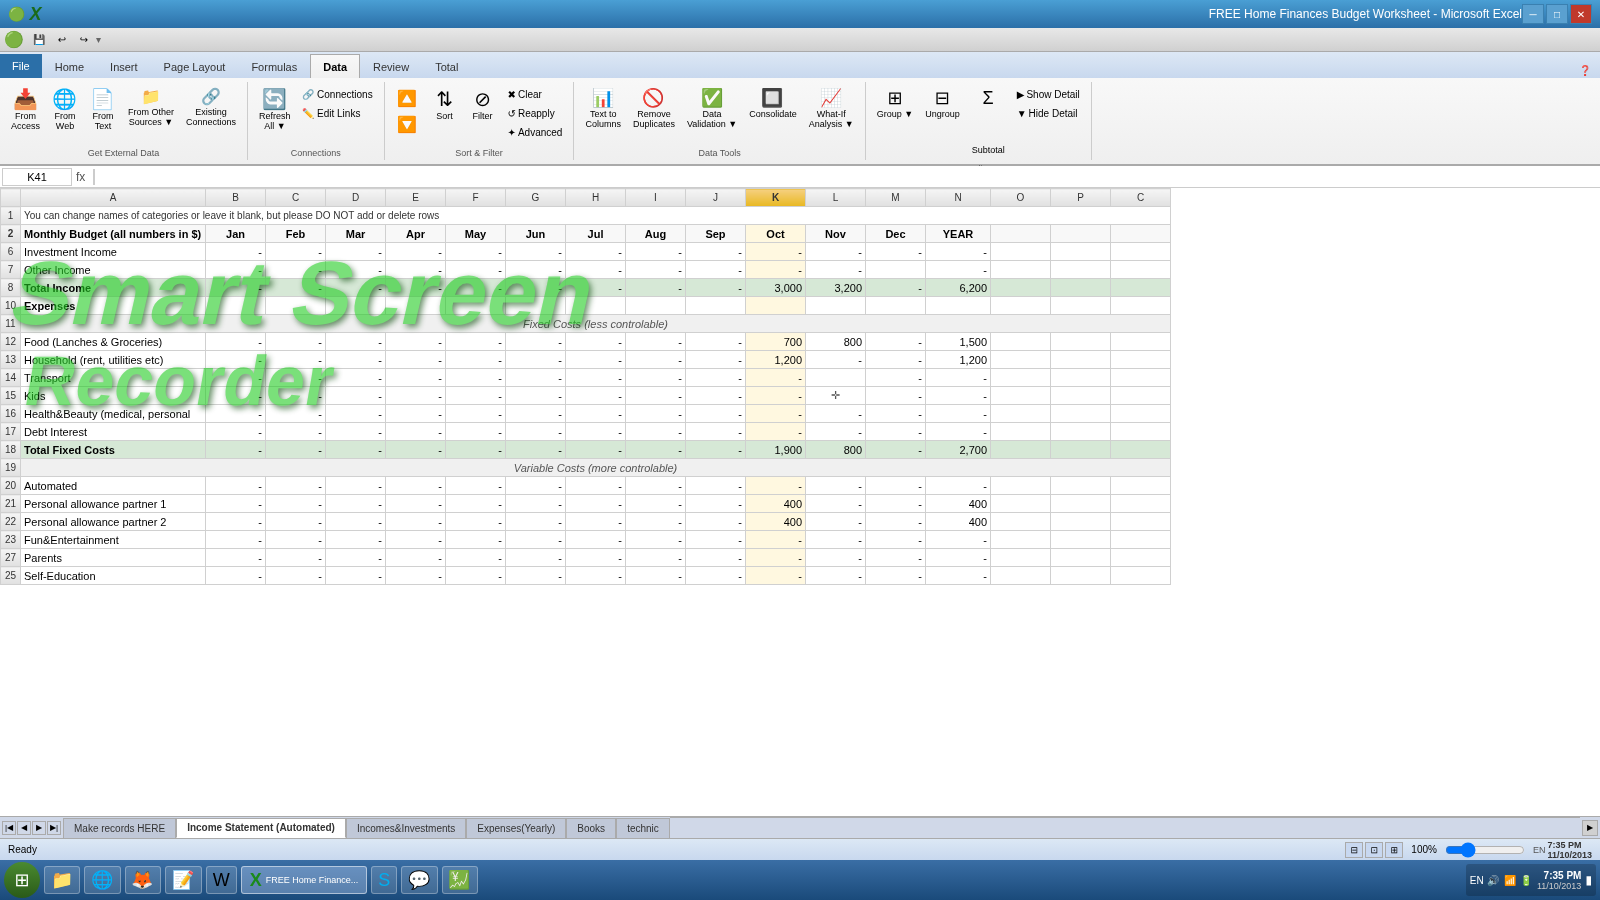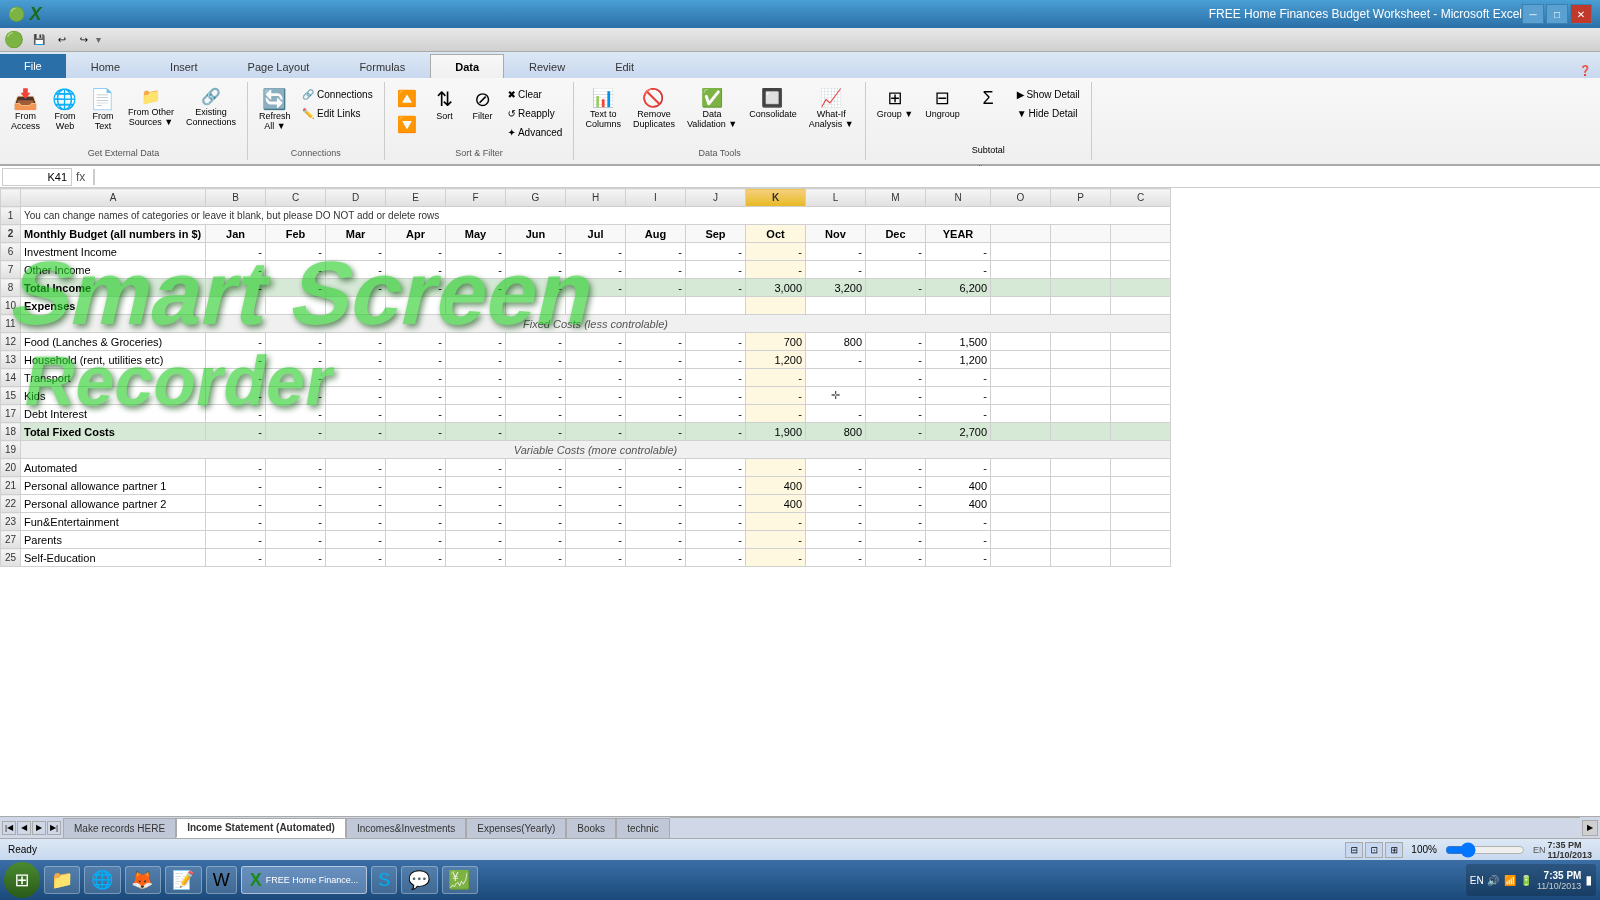--- a/index.html
+++ b/index.html
@@ -52,21 +52,21 @@
       background: linear-gradient(to bottom, #f5f5f5, #e8e8e8);
       border-bottom: 2px solid #aaa;
     }
     #ribbon-tabs {
       display: flex;
       background: linear-gradient(to bottom, #dde8f5, #c8d8ee);
       height: 26px;
       align-items: flex-end;
     }
     .ribbon-tab {
-      padding: 4px 24px;
+      padding: 4px 12px;
       font-size: 11px;
       cursor: pointer;
       border: 1px solid transparent;
       border-bottom: none;
       color: #333;
       height: 24px;
       display: flex; align-items: center;
     }
     .ribbon-tab.active {
       background: linear-gradient(to bottom, #f8f8f8, #f0f0f0);
@@ -143,21 +143,21 @@
       border-bottom: 1px solid #ccc;
       height: 22px;
       padding: 0 2px;
     }
     #cell-ref {
       width: 70px;
       border: 1px solid #ccc;
       height: 18px;
       padding: 0 4px;
       font-size: 11px;
-      text-align: right;
+      text-align: center;
     }
     #formula-icon {
       padding: 0 4px;
       font-size: 12px;
       color: #555;
     }
     #formula-input {
       flex: 1;
       border: none;
       height: 18px;
@@ -338,21 +338,21 @@
 
   <div id="ribbon">
     <div id="ribbon-tabs">
       <div class="ribbon-tab file-tab">File</div>
       <div class="ribbon-tab">Home</div>
       <div class="ribbon-tab">Insert</div>
       <div class="ribbon-tab">Page Layout</div>
       <div class="ribbon-tab">Formulas</div>
       <div class="ribbon-tab active">Data</div>
       <div class="ribbon-tab">Review</div>
-      <div class="ribbon-tab">Edit</div>
+      <div class="ribbon-tab">Total</div>
       <div style="flex:1; display:flex; align-items:flex-end; justify-content:flex-end; padding-right:8px; padding-bottom:2px;">
         <span style="font-size:10px; color:#555;">❓</span>
       </div>
     </div>
 
     <div id="ribbon-content">
 
       <div class="ribbon-group">
         <div class="ribbon-group-buttons">
           <div class="ribbon-btn">
@@ -739,20 +739,40 @@
             <td>-</td>
             <td class="selected-col">-</td>
             <td style="text-align:center; cursor:move; color:#555;">✛</td>
             <td>-</td>
             <td>-</td>
             <td></td>
             <td></td>
             <td></td>
           </tr>
 
+          <tr>
+            <td class="row-header">16</td>
+            <td class="text-left">Health&amp;Beauty (medical, personal</td>
+            <td>-</td>
+            <td>-</td>
+            <td>-</td>
+            <td>-</td>
+            <td>-</td>
+            <td>-</td>
+            <td>-</td>
+            <td>-</td>
+            <td>-</td>
+            <td class="selected-col">-</td>
+            <td>-</td>
+            <td>-</td>
+            <td>-</td>
+            <td></td>
+            <td></td>
+            <td></td>
+          </tr>
 
           <tr>
             <td class="row-header">17</td>
             <td class="text-left">Debt Interest</td>
             <td>-</td>
             <td>-</td>
             <td>-</td>
             <td>-</td>
             <td>-</td>
             <td>-</td>

